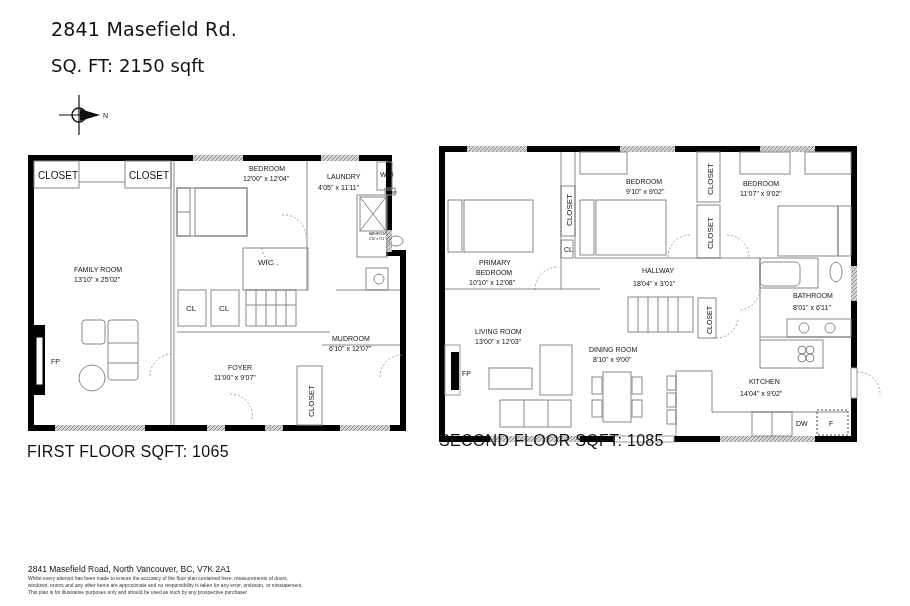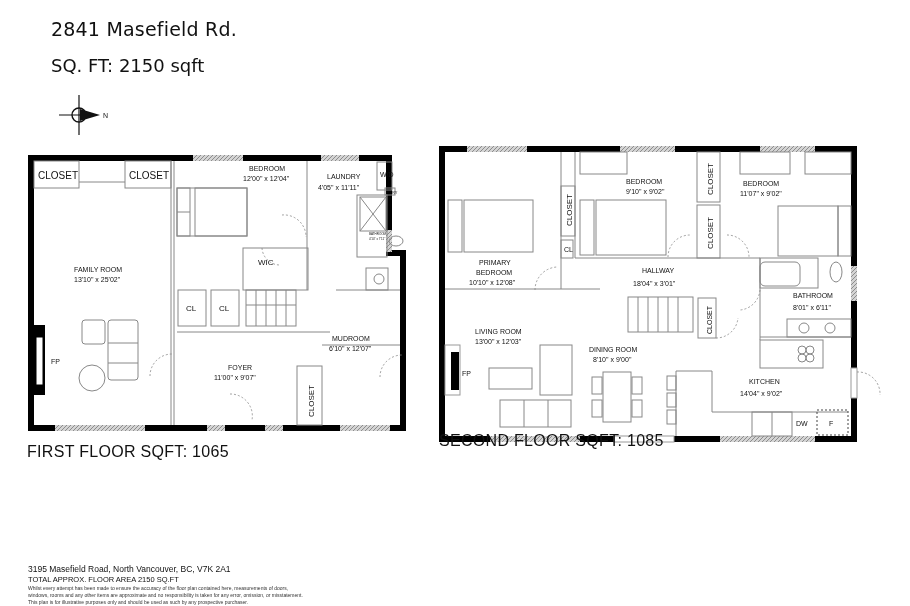--- a/index.html
+++ b/index.html
@@ -253,18 +253,17 @@
     <text x="462" y="376" font-size="7">FP</text>
     <text x="796" y="426" font-size="7">DW</text>
     <text x="829" y="426" font-size="7">F</text>
   </g>
 </svg>
 
 <div class="floor-label fl1">FIRST FLOOR   SQFT: 1065</div>
 <div class="floor-label fl2">SECOND FLOOR  SQFT: 1085</div>
 
 <div class="footer">
-  <div class="addr">3195 Masefield Road, North Vancouver, BC, V7K 2A1</div>
-  <div class="area">TOTAL APPROX. FLOOR AREA  2150 SQ.FT</div>
+  <div class="addr">2841 Masefield Road, North Vancouver, BC, V7K 2A1</div>
   <div class="disc">Whilst every attempt has been made to ensure the accuracy of the floor plan contained here, measurements of doors,</div>
   <div class="disc">windows, rooms and any other items are approximate and no responsibility is taken for any error, omission, or misstatement.</div>
   <div class="disc">This plan is for illustrative purposes only and should be used as such by any prospective purchaser.</div>
 </div>
 
 </body></html>

